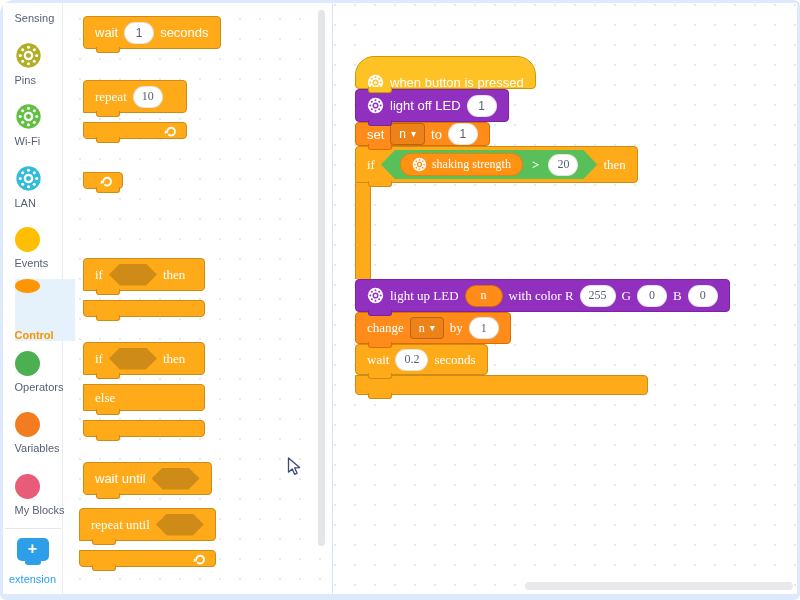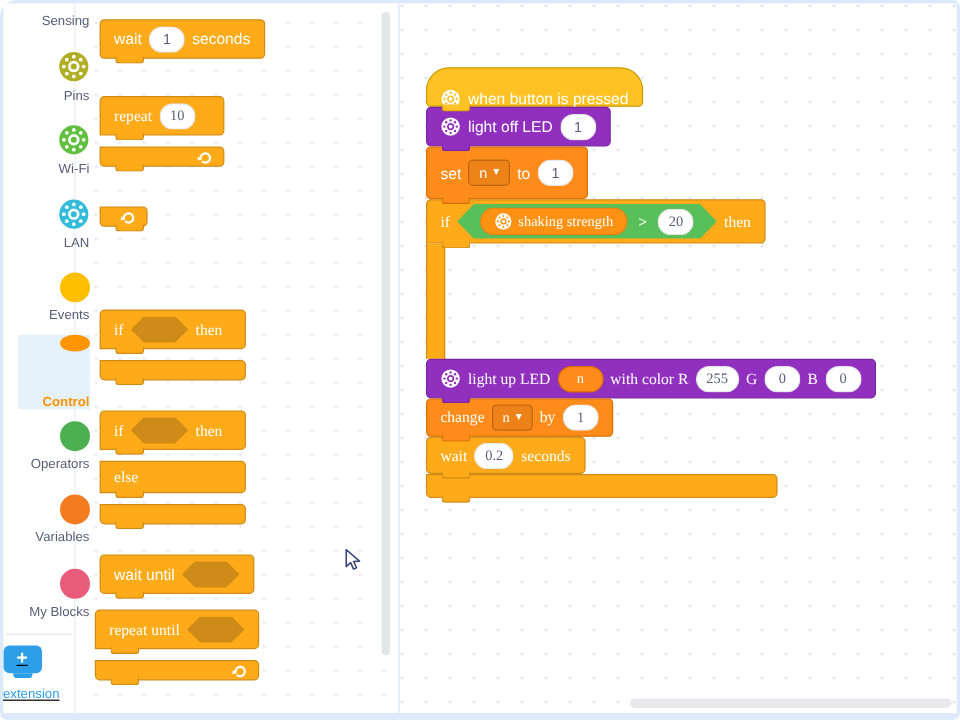--- a/index.html
+++ b/index.html
@@ -12,31 +12,31 @@
              border-right:1px solid #E9ECF0; display:flex; flex-direction:column; align-items:center; z-index:5; }
   .palette { position:absolute; left:61px; top:0; bottom:0; width:268px; background:#fff;
              background-image:radial-gradient(circle, #E7EAEE 1.2px, transparent 1.4px);
              background-size:20px 20px; background-position:6px 6px; overflow:hidden; }
   .canvas  { position:absolute; left:329px; top:0; right:0; bottom:0; background:#fff;
              border-left:1px solid #D8E4F4;
              background-image:radial-gradient(circle, #E4E7EB 1.2px, transparent 1.4px);
              background-size:20px 20px; background-position:12px 12px; overflow:hidden; }
 
   
-  .cat { width:60px; height:62px; display:flex; flex-direction:column; align-items:flex-end;
+  .cat { width:60px; height:62px; display:flex; flex-direction:column; align-items:flex-start;
          justify-content:center; gap:5px; cursor:pointer;margin-left:24px; }
   .cat.first { height:30px; justify-content:flex-start; padding-top:9px; }
   .cat-label { font-size:11px; color:#575E75; }
   .cat.selected { background:#E5F1FB;gap:36px; }
   .cat.selected .cat-label { color:#F79400; font-weight:bold; }
   .cat-dot { width:25px; height:25px; border-radius:50%; }
   .cat-gear { width:27px; height:27px; --pat:#fff; }
   .side-divider { width:56px; border-top:1px solid #E6E6E6; margin-top:2px; }
-  .ext { width:60px; height:66px; display:flex; flex-direction:column; align-items:flex-start;
-         justify-content:center; gap:12px; cursor:pointer;text-decoration:underline; }
+  .ext { width:60px; height:66px; display:flex; flex-direction:column; align-items:center;
+         justify-content:center; gap:12px; cursor:pointer; }
   .ext-btn { position:relative; width:32px; height:23px; background:#2D9FE8; border-radius:5px;
              display:flex; align-items:center; justify-content:center; --blk:#2D9FE8; --stroke:#2D9FE8; }
   .ext-btn::after { content:""; position:absolute; left:50%; margin-left:-8px; bottom:-4px; width:16px;
                     height:4px; background:#2D9FE8; border-radius:0 0 3px 3px; }
   .plus::before { content:"+"; color:#fff; font-size:16px; font-weight:bold; line-height:1; }
   .ext-label { font-size:11px; color:#2D9FE8; }
 
   
   .blk-ctl { --blk:#FFAB19; --stroke:#CF8B17; }
   .blk-var { --blk:#FF8C1A; --stroke:#DB6E00; }
@@ -298,21 +298,21 @@
       </div>
 
       <div class="block blk-pur bump">
         <svg class="gear-icon">
             <use href="#gear"></use>
           </svg>
         <span>light off LED</span>
         <span class="oval">1</span>
       </div>
 
-      <div class="block blk-var bump" style="height:44px">
+      <div class="block blk-var bump" style="height:24px">
         <span>set</span>
         <span class="dd">
             <span>n</span>
           </span>
         <span>to</span>
         <span class="oval">1</span>
       </div>
 
       <div class="c-block blk-ctl">
         <div class="block c-head bump" style="height:37px">

